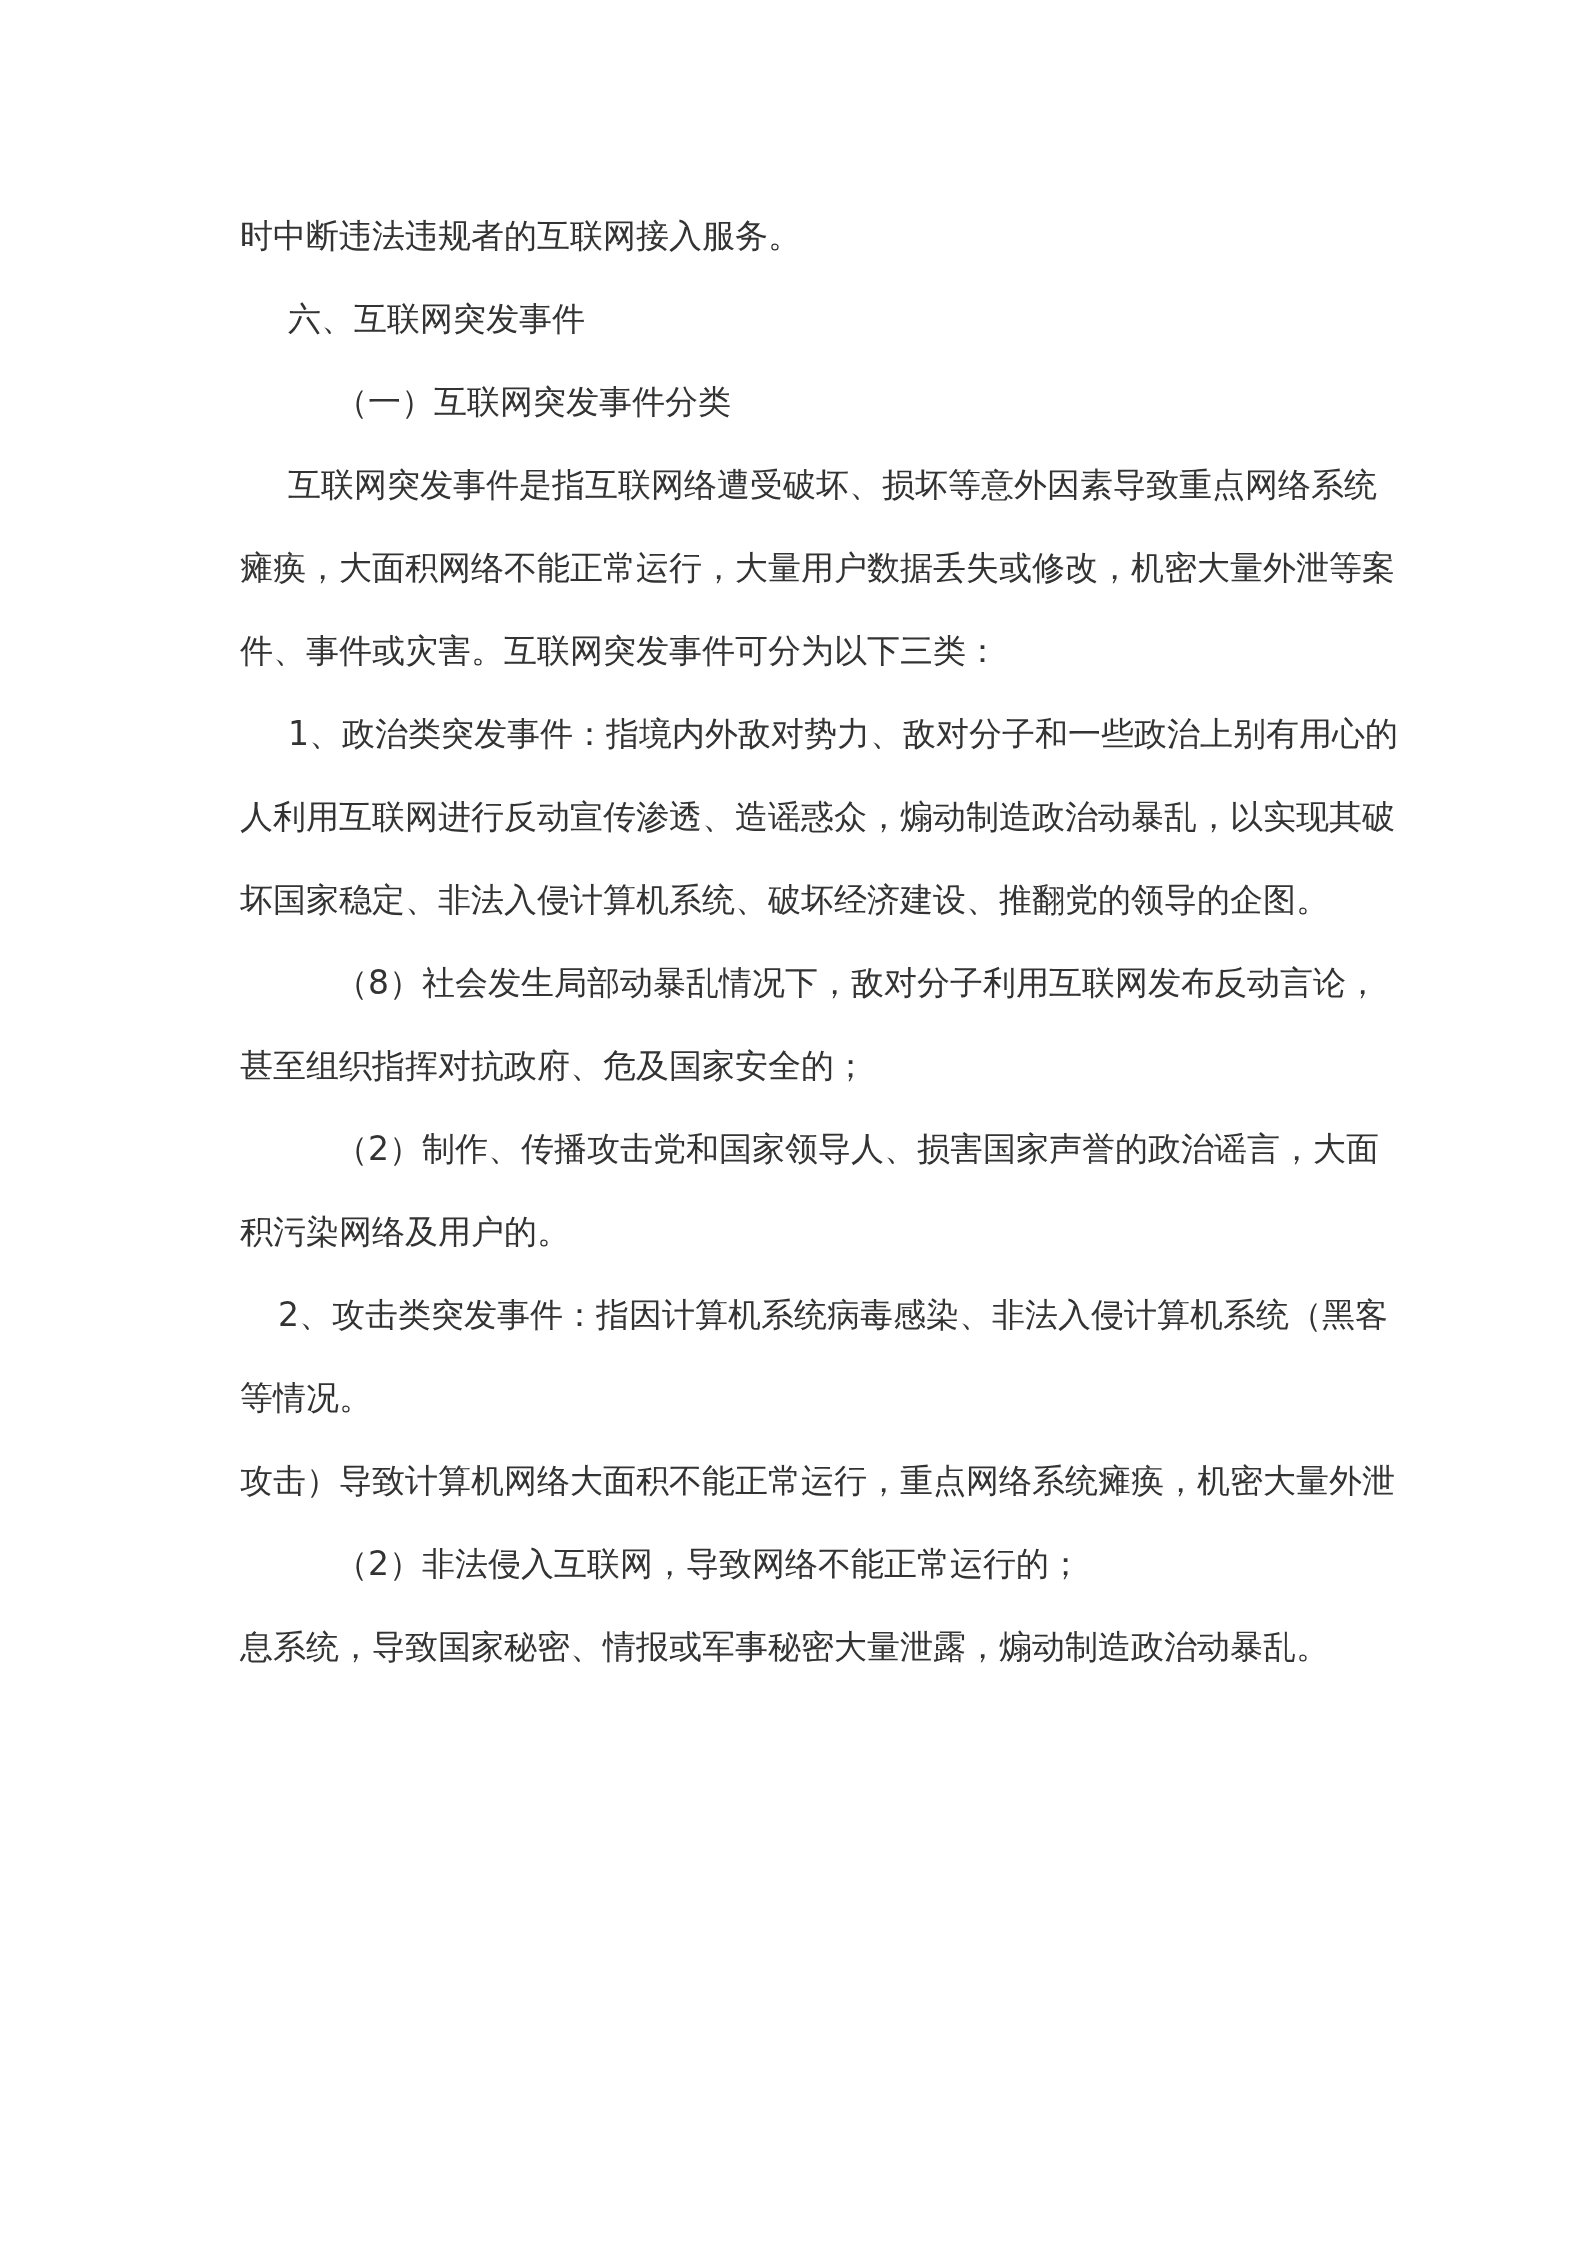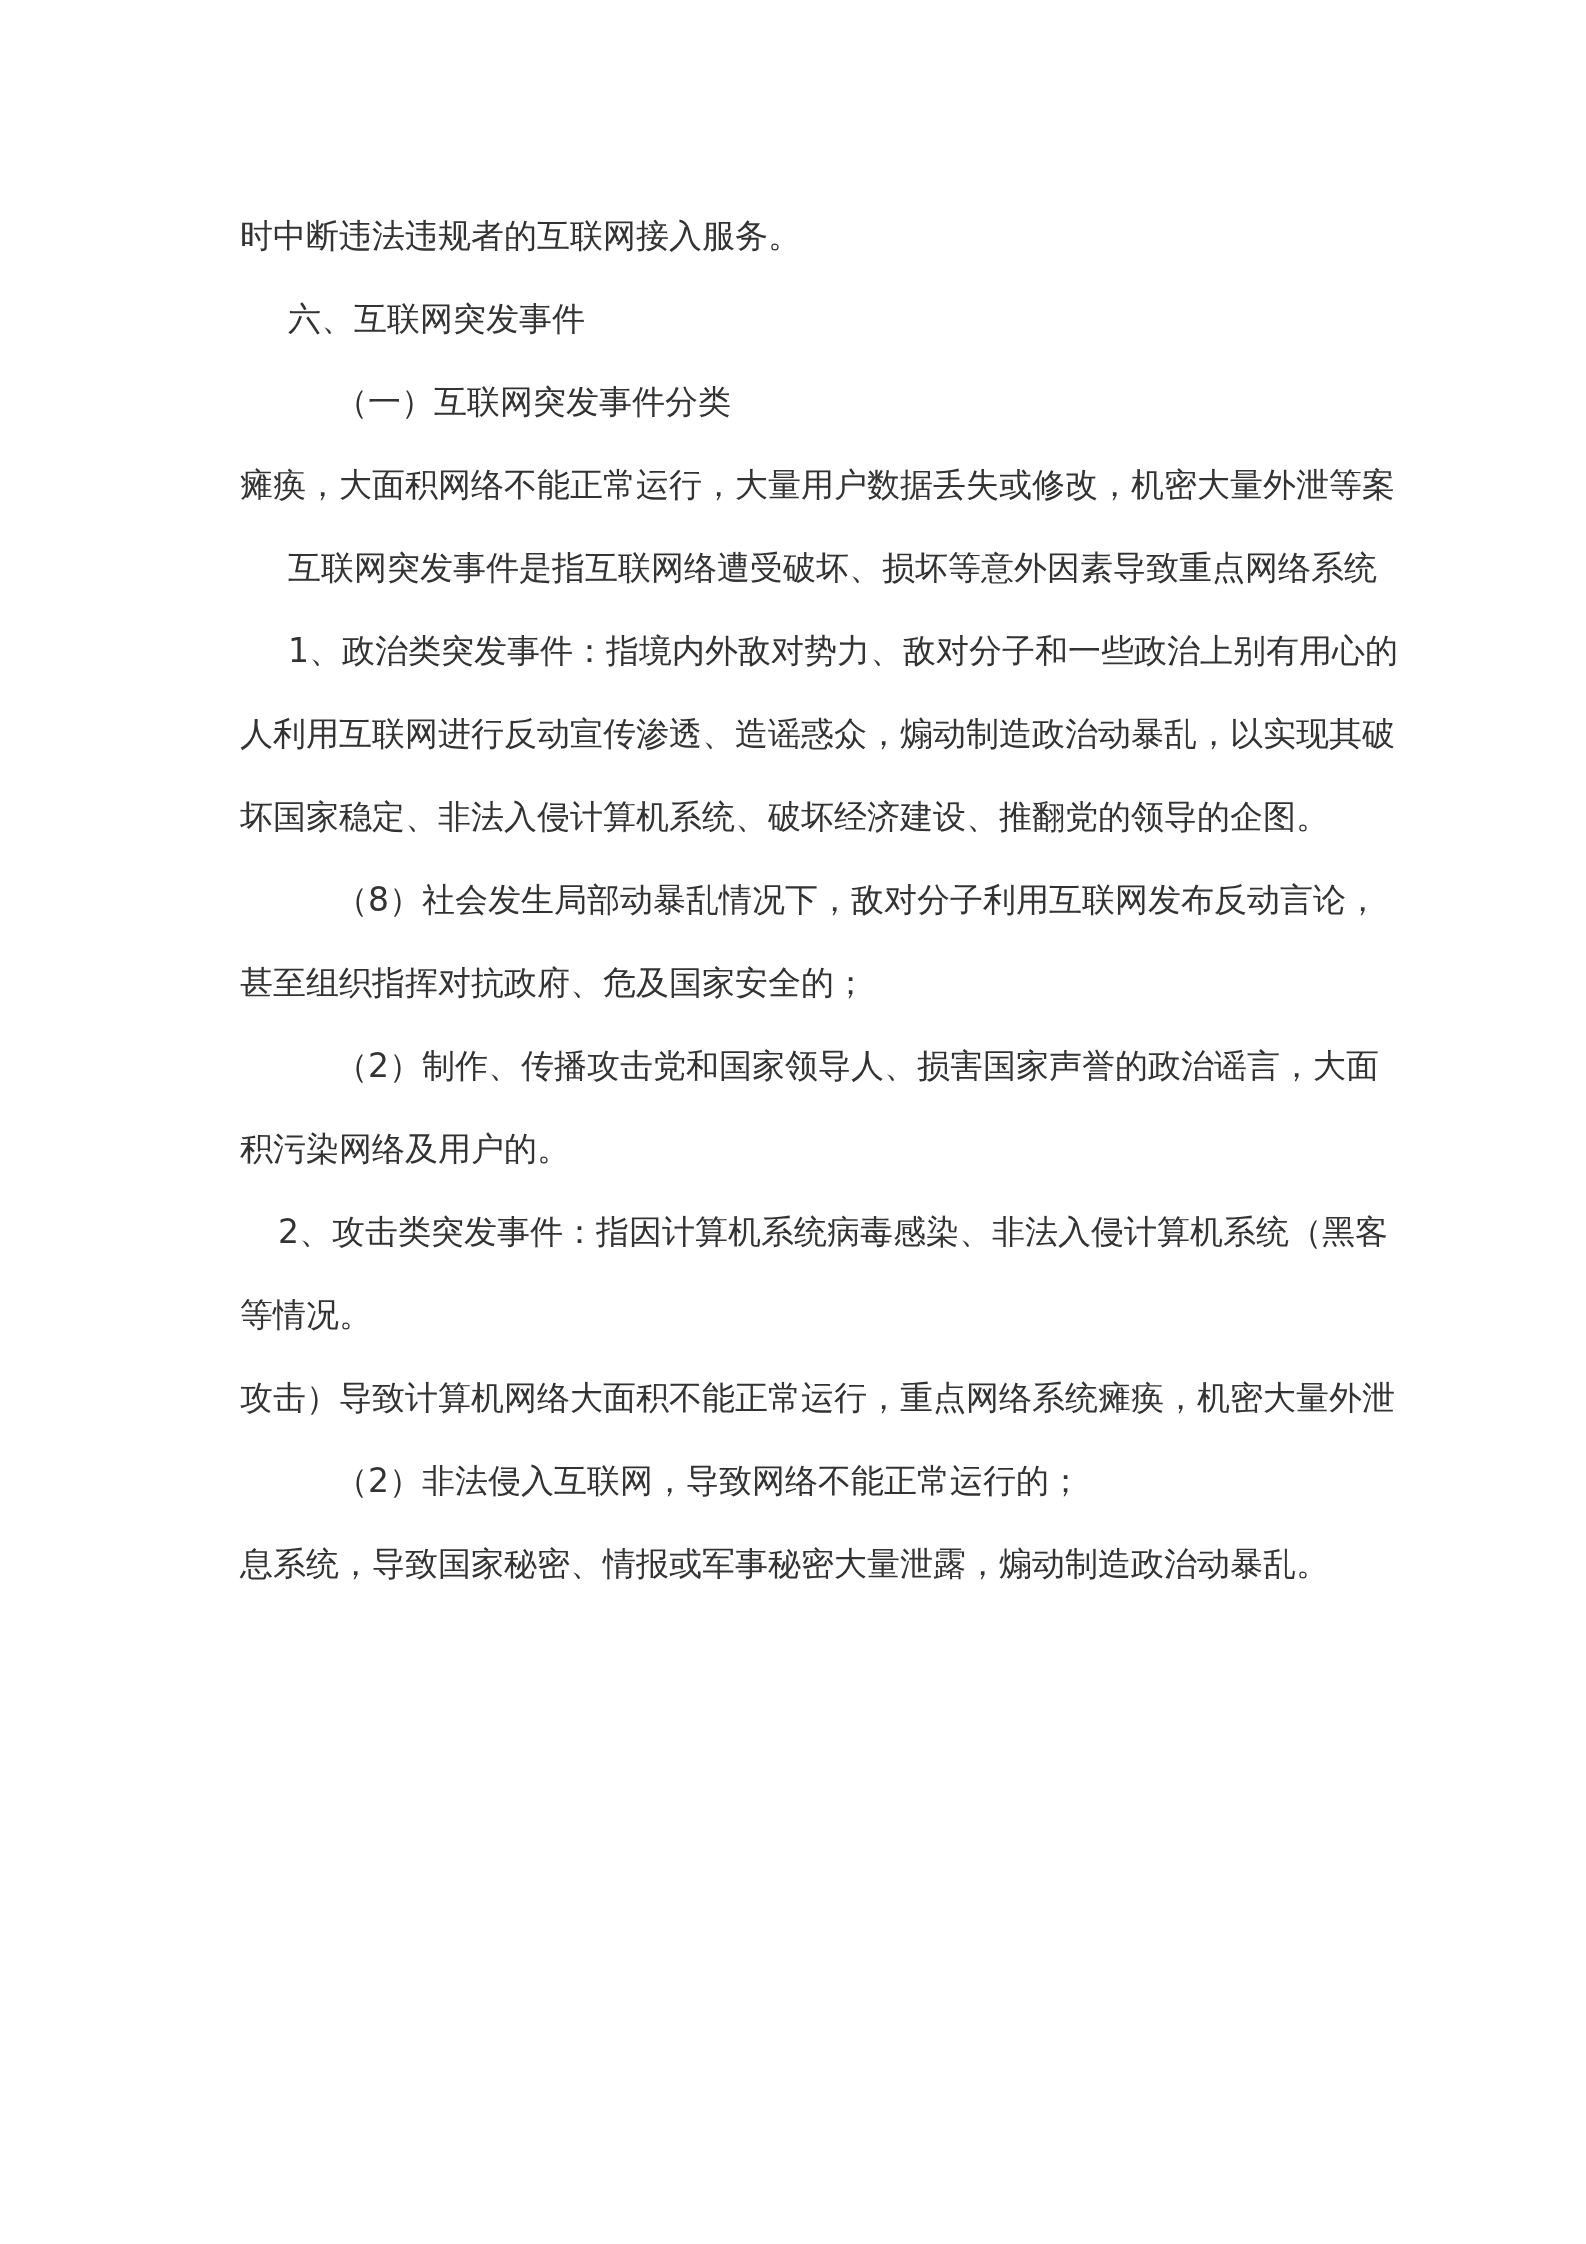--- a/index.html
+++ b/index.html
@@ -30,22 +30,23 @@
 
   <p class="para heading1">
     <span class="line">六、互联网突发事件</span>
   </p>
 
   <p class="para heading2">
     <span class="line">（一）互联网突发事件分类</span>
   </p>
 
   <p class="para">
+    <span class="line" style="padding-left:48px">互联网突发事件是指互联网络遭受破坏、损坏等意外因素导致重点网络系统</span>
     <span class="line">瘫痪，大面积网络不能正常运行，大量用户数据丢失或修改，机密大量外泄等案</span>
-    <span class="line" style="padding-left:48px">互联网突发事件是指互联网络遭受破坏、损坏等意外因素导致重点网络系统</span>
+    <span class="line">件、事件或灾害。互联网突发事件可分为以下三类：</span>
   </p>
 
   <p class="para">
     <span class="line" style="padding-left:48px">1、政治类突发事件：指境内外敌对势力、敌对分子和一些政治上别有用心的</span>
     <span class="line">人利用互联网进行反动宣传渗透、造谣惑众，煽动制造政治动暴乱，以实现其破</span>
     <span class="line">坏国家稳定、非法入侵计算机系统、破坏经济建设、推翻党的领导的企图。</span>
   </p>
 
   <p class="para">
     <span class="line" style="padding-left:95px">（8）社会发生局部动暴乱情况下，敌对分子利用互联网发布反动言论，</span>

